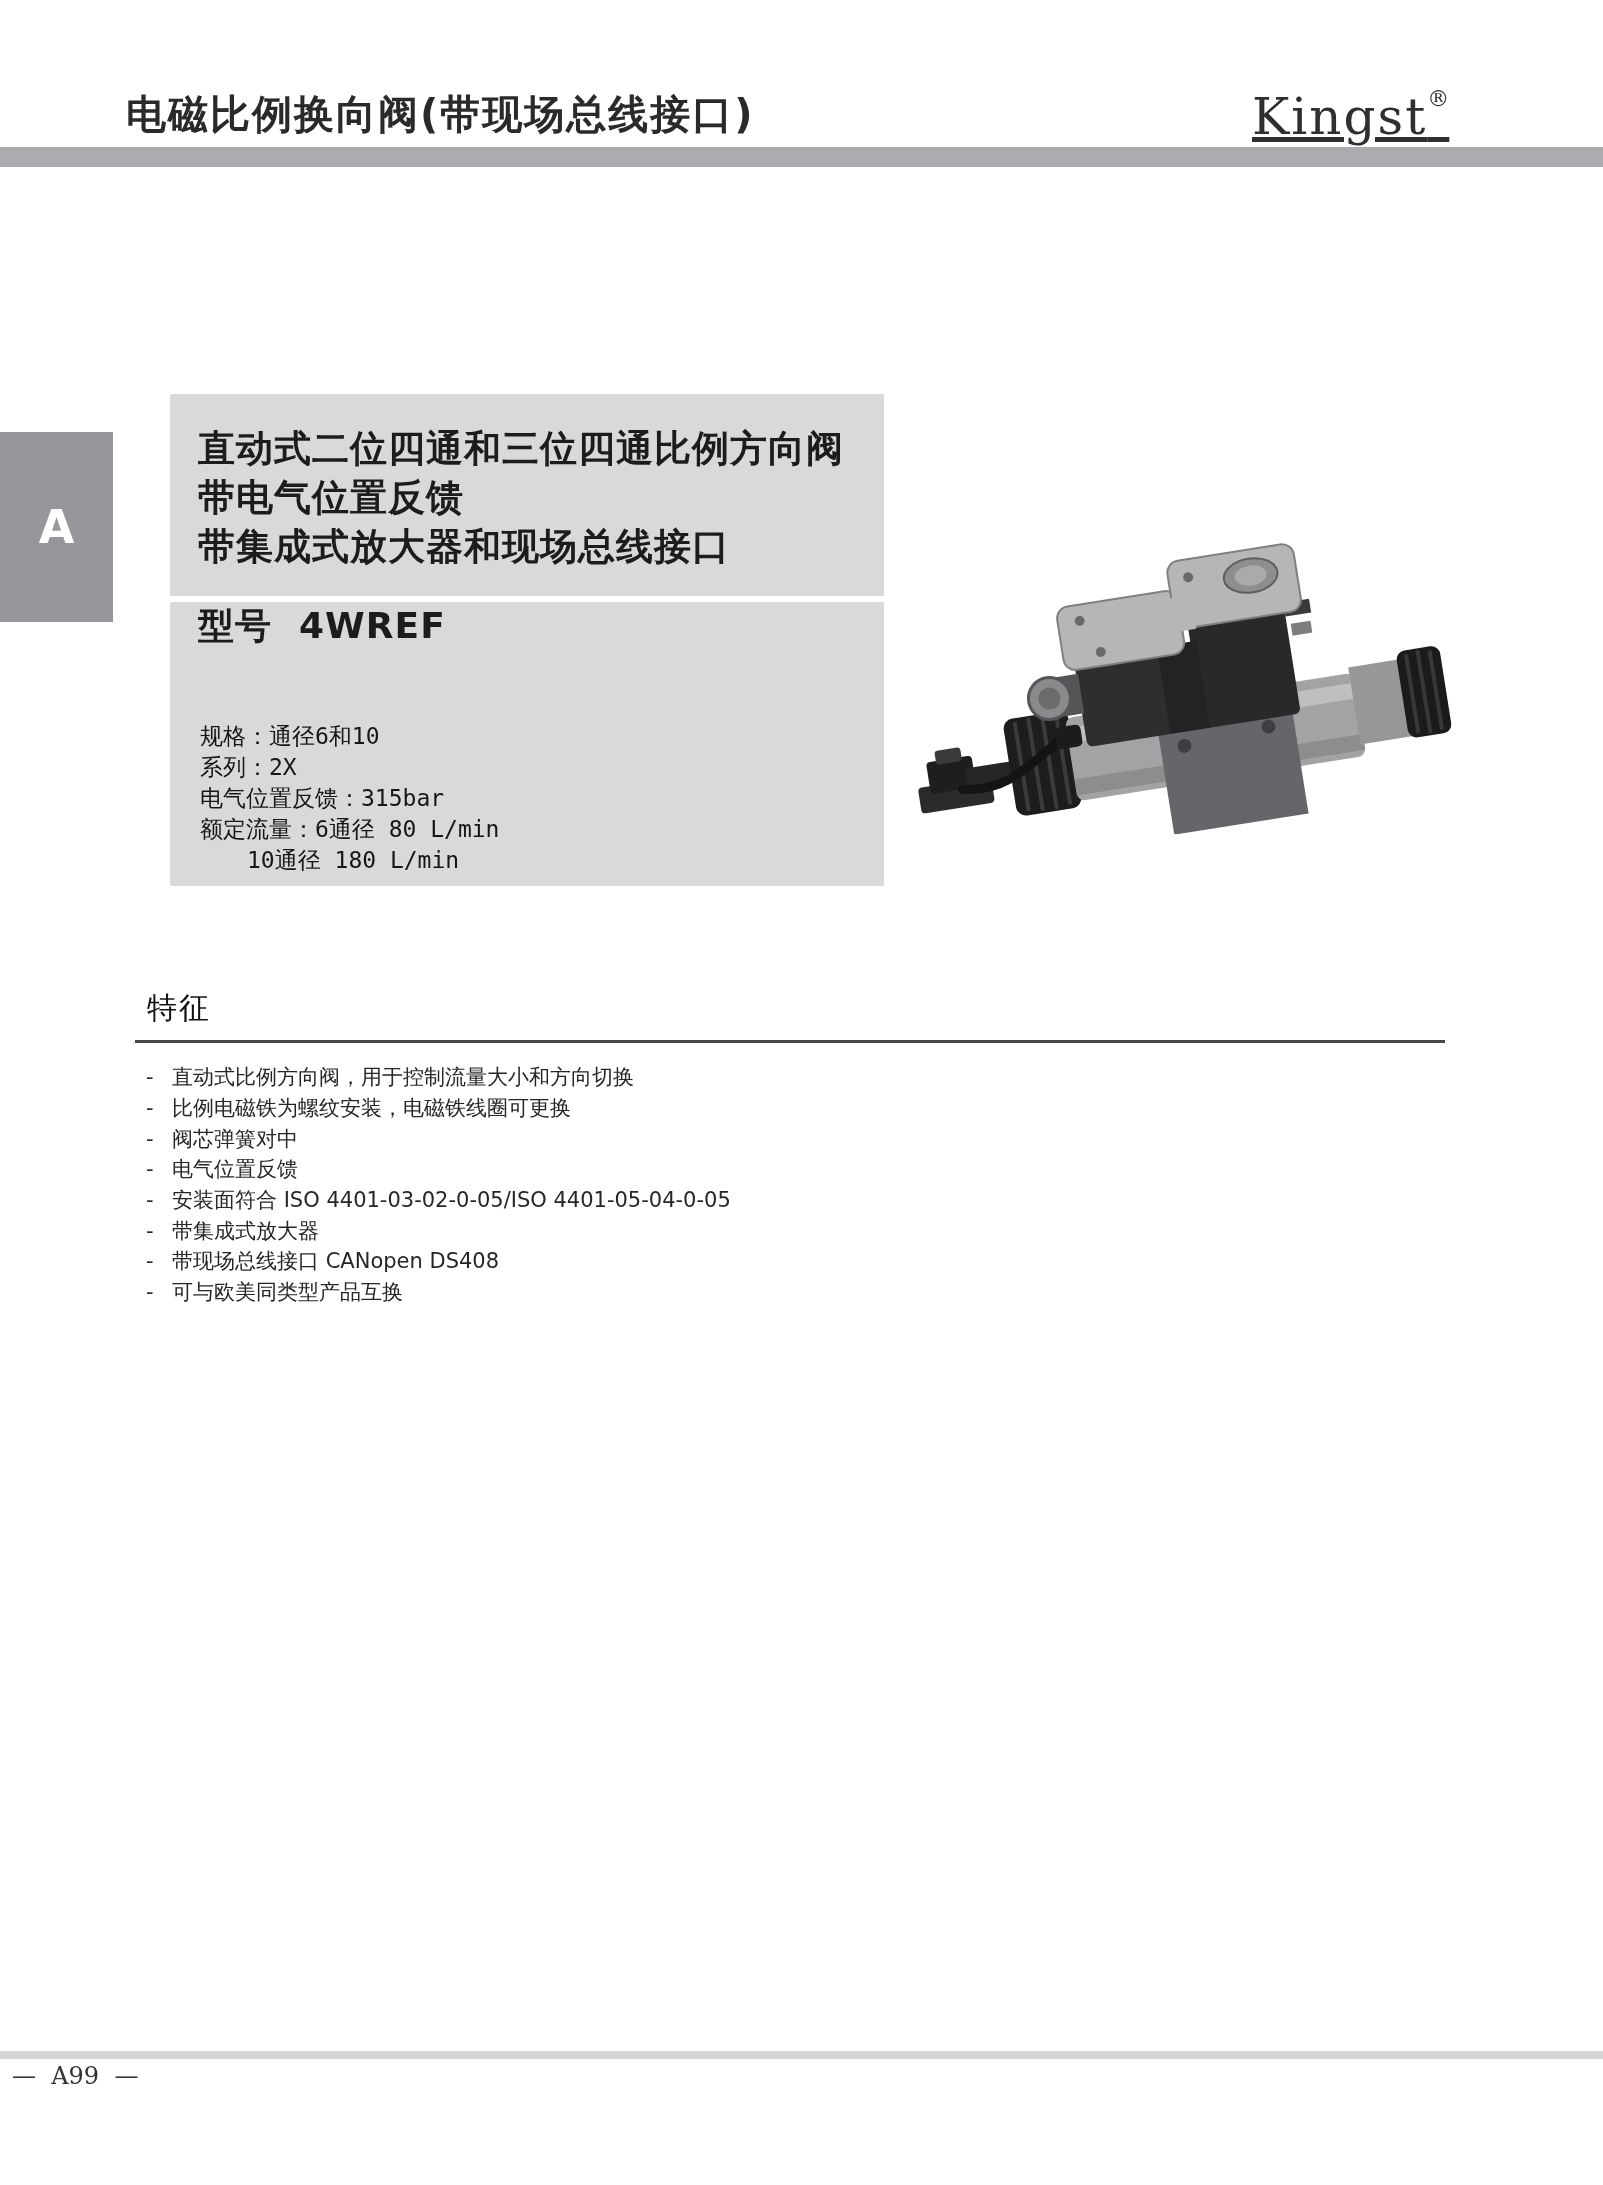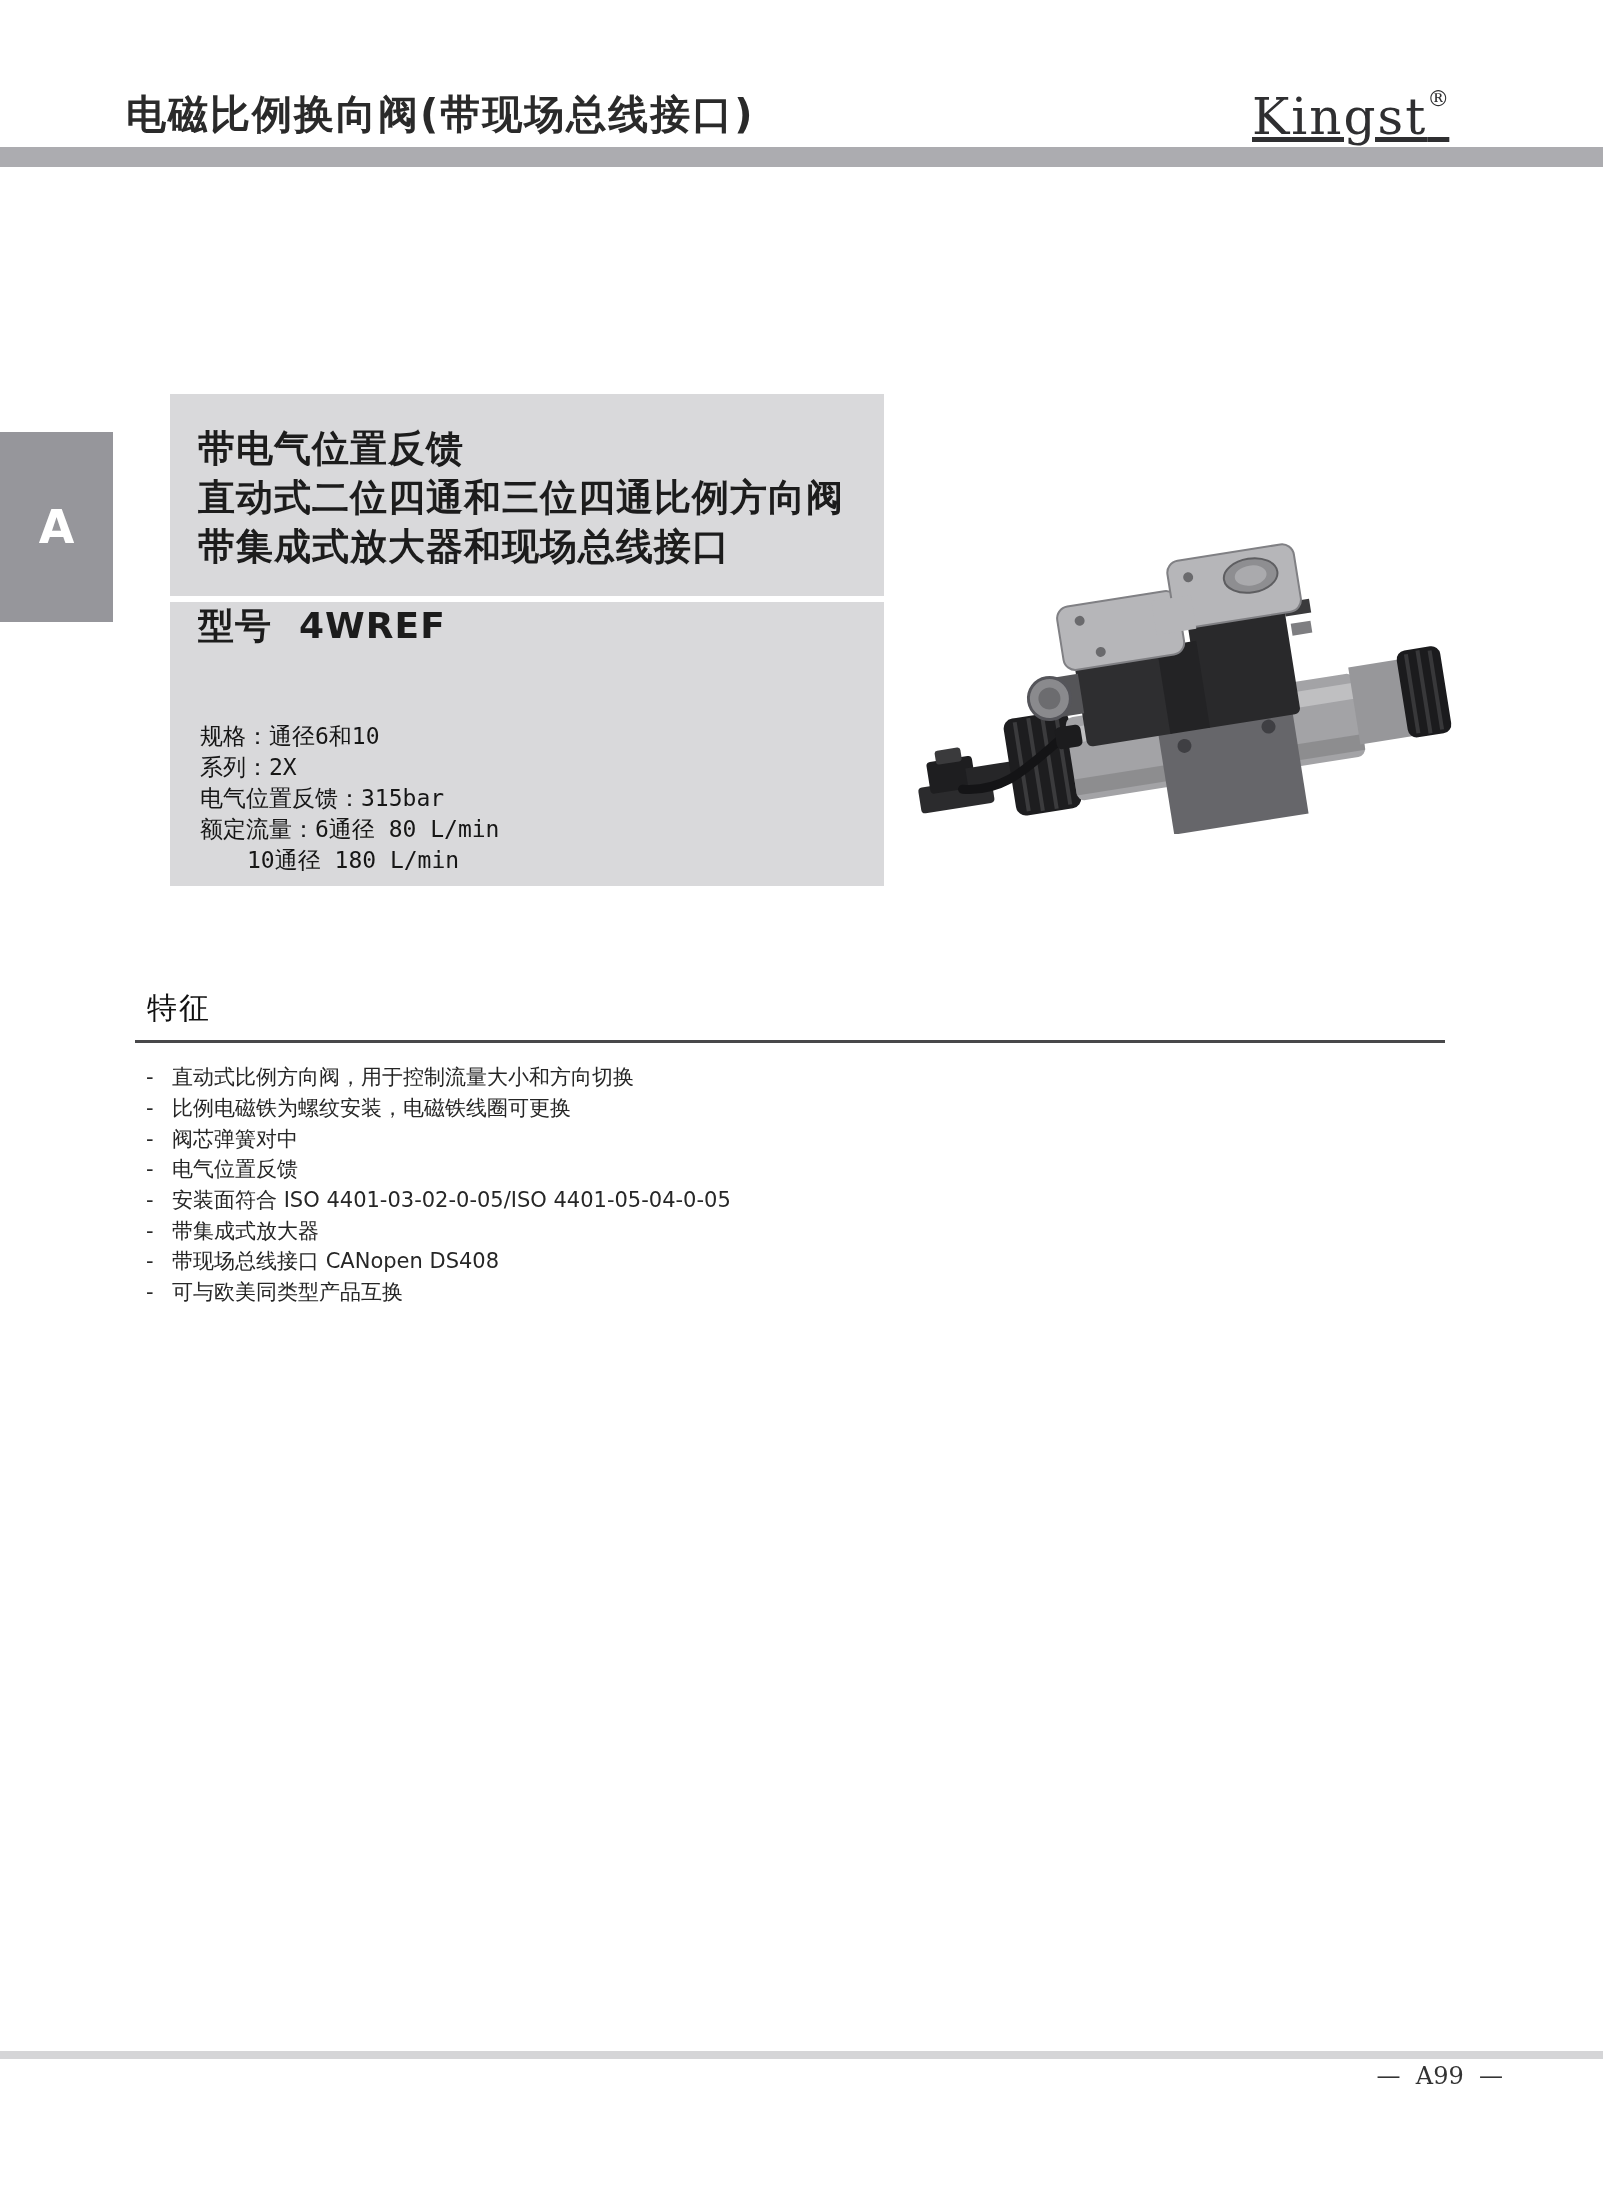--- a/index.html
+++ b/index.html
@@ -72,41 +72,41 @@
   .feature-item{
     display:flex;align-items:center;height:30.7px;
     font-size:21px;color:#262626;white-space:nowrap;
   }
   .feature-item .dash{width:12px;margin-right:14px;color:#2a2a2a;}
   
   .footer-band{
     position:absolute;left:0;top:2051px;width:1603px;height:8px;background:#d5d5d7;
   }
   .footer-page{
-    position:absolute;left:0;top:2062px;width:1503px;text-align:right;
+    position:absolute;left:12px;top:2062px;width:1503px;text-align:left;
     font-family:"DejaVu Serif","Liberation Serif",serif;
     font-size:24px;color:#333;white-space:pre;
   }
 </style>
 </head>
 <body>
 
 <div id="page">
 
   <div class="header-title">电磁比例换向阀(带现场总线接口)</div>
   <div class="brand"><span>Kingst</span><sup>®</sup></div>
   <div class="top-bar"></div>
 
   <div class="side-tab">
     <span class="letter">A</span>
   </div>
 
   <div class="gbox title-box">
+    <div class="tline">直动式二位四通和三位四通比例方向阀</div>
     <div class="tline">带电气位置反馈</div>
-    <div class="tline">直动式二位四通和三位四通比例方向阀</div>
     <div class="tline">带集成式放大器和现场总线接口</div>
   </div>
 
   <div class="gbox model-box">
     <div class="model">型号  4WREF</div>
   </div>
 
   <div class="gbox specs-box">
     <div class="spec-line">规格：通径6和10</div>
     <div class="spec-line">系列：2X</div>

